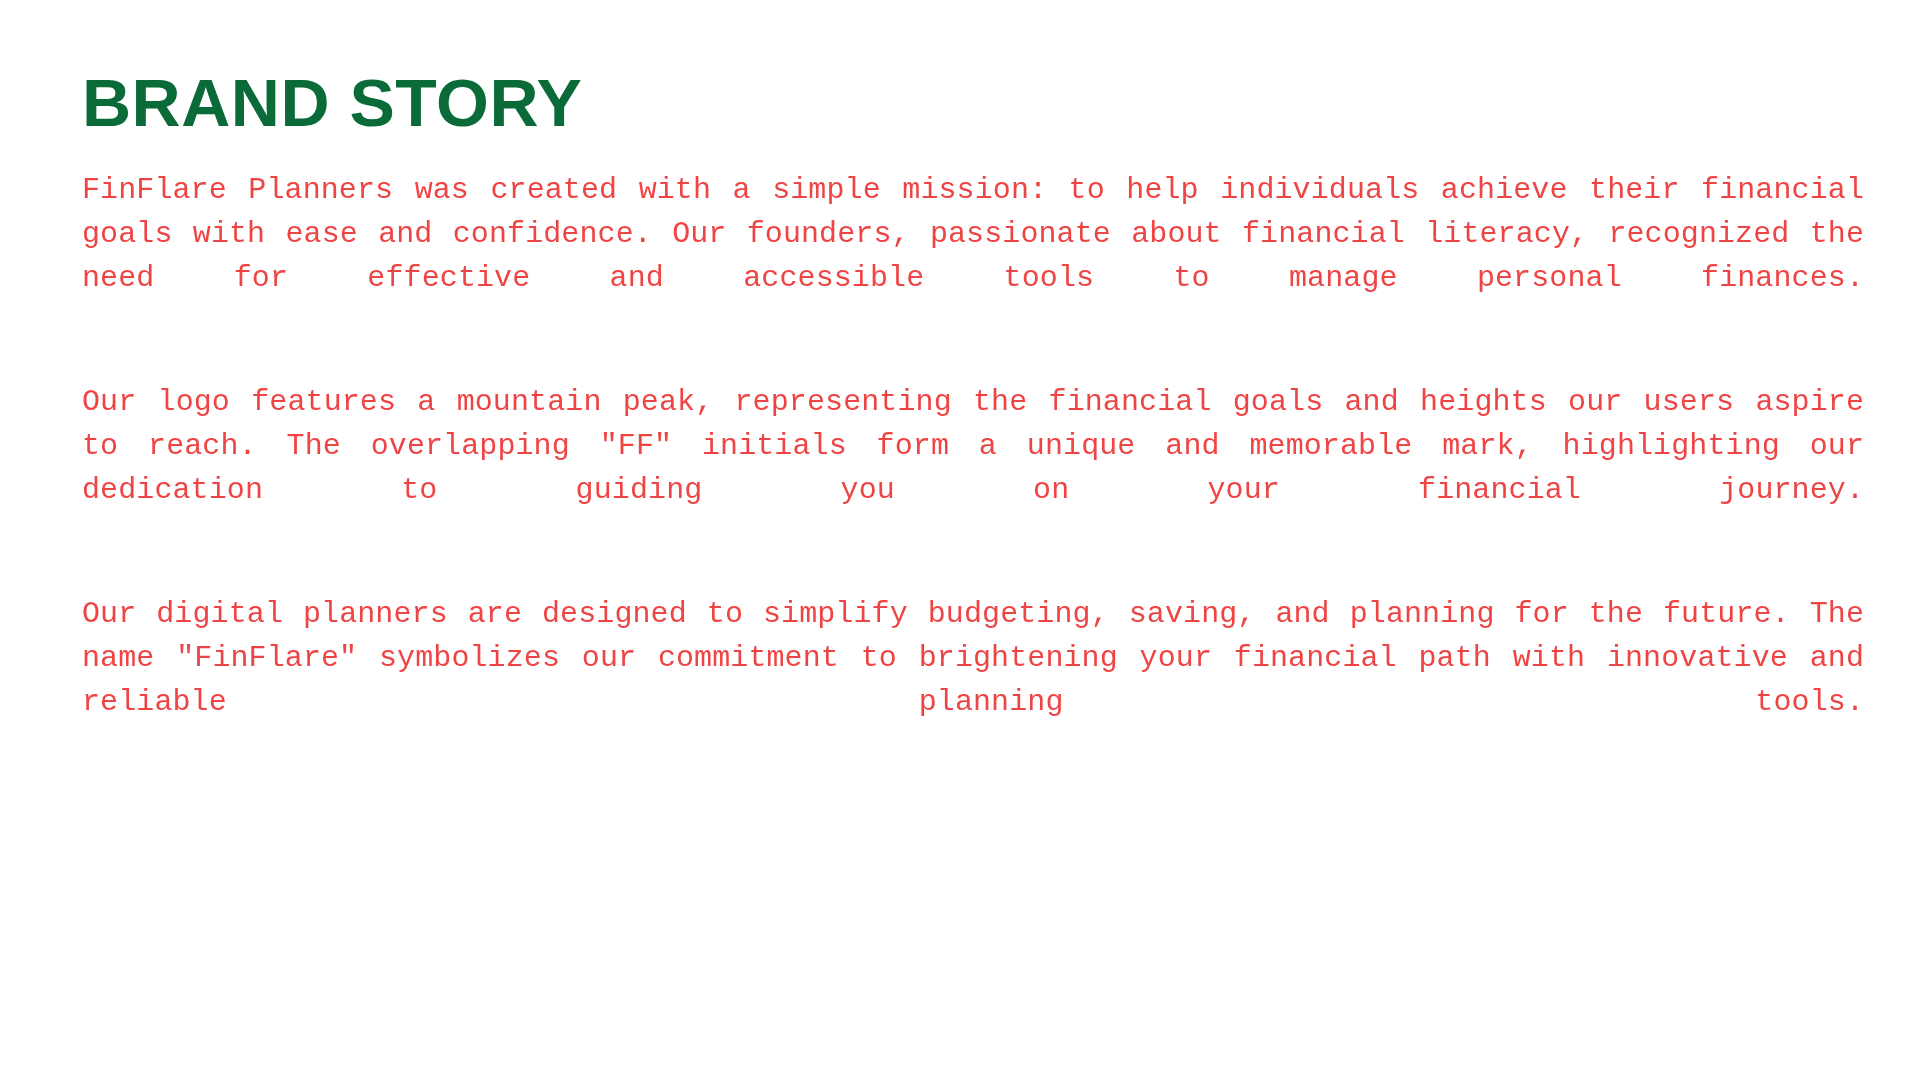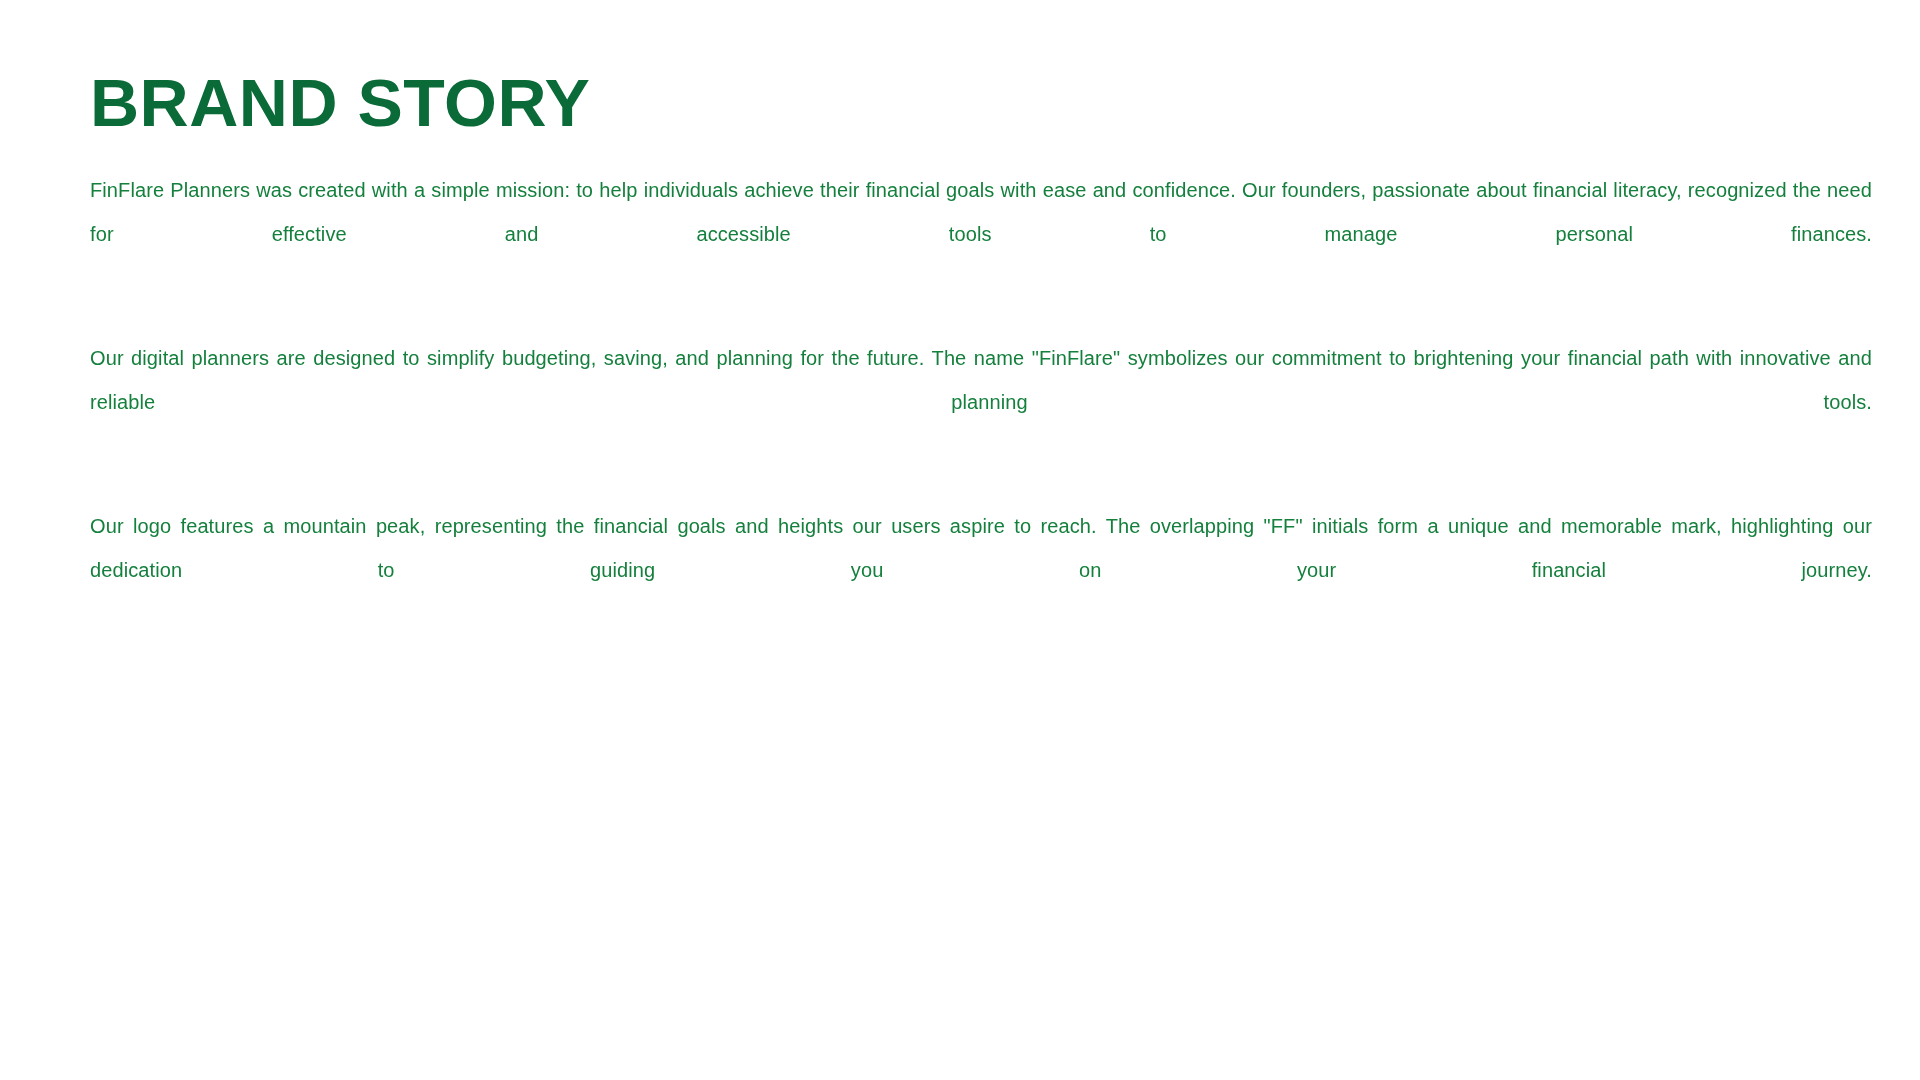--- a/index.html
+++ b/index.html
@@ -17,21 +17,21 @@
   .slide {
     position: relative;
     width: 1920px;
     height: 1080px;
     background: #ffffff;
     box-sizing: border-box;
   }
 
   .content-area {
     position: absolute;
-    left: 90px;
+    left: 82px;
     top: 70px;
     width: 1782px;
   }
 
   .page-title {
     font-family: "Liberation Sans", sans-serif;
     font-weight: 700;
     font-size: 66px;
     line-height: 1.0;
     letter-spacing: 0.5px;
@@ -42,25 +42,25 @@
     -webkit-font-smoothing: antialiased;
     transform: scaleX(1.03);
     transform-origin: left center;
   }
 
   .body-block {
     width: 1782px;
   }
 
   .body-par {
-    font-family: Liberation Sans, sans-serif;
+    font-family: Liberation Mono, monospace;
     font-weight: 300;
-    font-size: 20px;
+    font-size: 30px;
     line-height: 44px;
-    color: #15803d;
+    color: #ef4444;
     text-align: justify;
     text-justify: inter-word;
     margin: 0 0 36px 0;
     padding: 0;
     letter-spacing: 0.1px;
     word-spacing: 0.4px;
   }
 
   .body-par:last-child {
     margin-bottom: 0;
@@ -79,22 +79,22 @@
 <div class="slide">
 
   <div class="content-area">
 
     <h1 class="page-title">BRAND STORY</h1>
 
     <div class="body-block">
 
       <p class="body-par">FinFlare Planners was created with a simple mission: to help individuals achieve their financial goals with ease and confidence. Our founders, passionate about financial literacy, recognized the need for effective and accessible tools to manage personal finances.</p>
 
+      <p class="body-par">Our logo features a mountain peak, representing the financial goals and heights our users aspire to reach. The overlapping "FF" initials form a unique and memorable mark, highlighting our dedication to guiding you on your financial journey.</p>
+
       <p class="body-par">Our digital planners are designed to simplify budgeting, saving, and planning for the future. The name "FinFlare" symbolizes our commitment to brightening your financial path with innovative and reliable planning tools.</p>
-
-      <p class="body-par">Our logo features a mountain peak, representing the financial goals and heights our users aspire to reach. The overlapping "FF" initials form a unique and memorable mark, highlighting our dedication to guiding you on your financial journey.</p>
 
 
     </div>
 
   </div>
 
 </div>
 
 </body></html>

